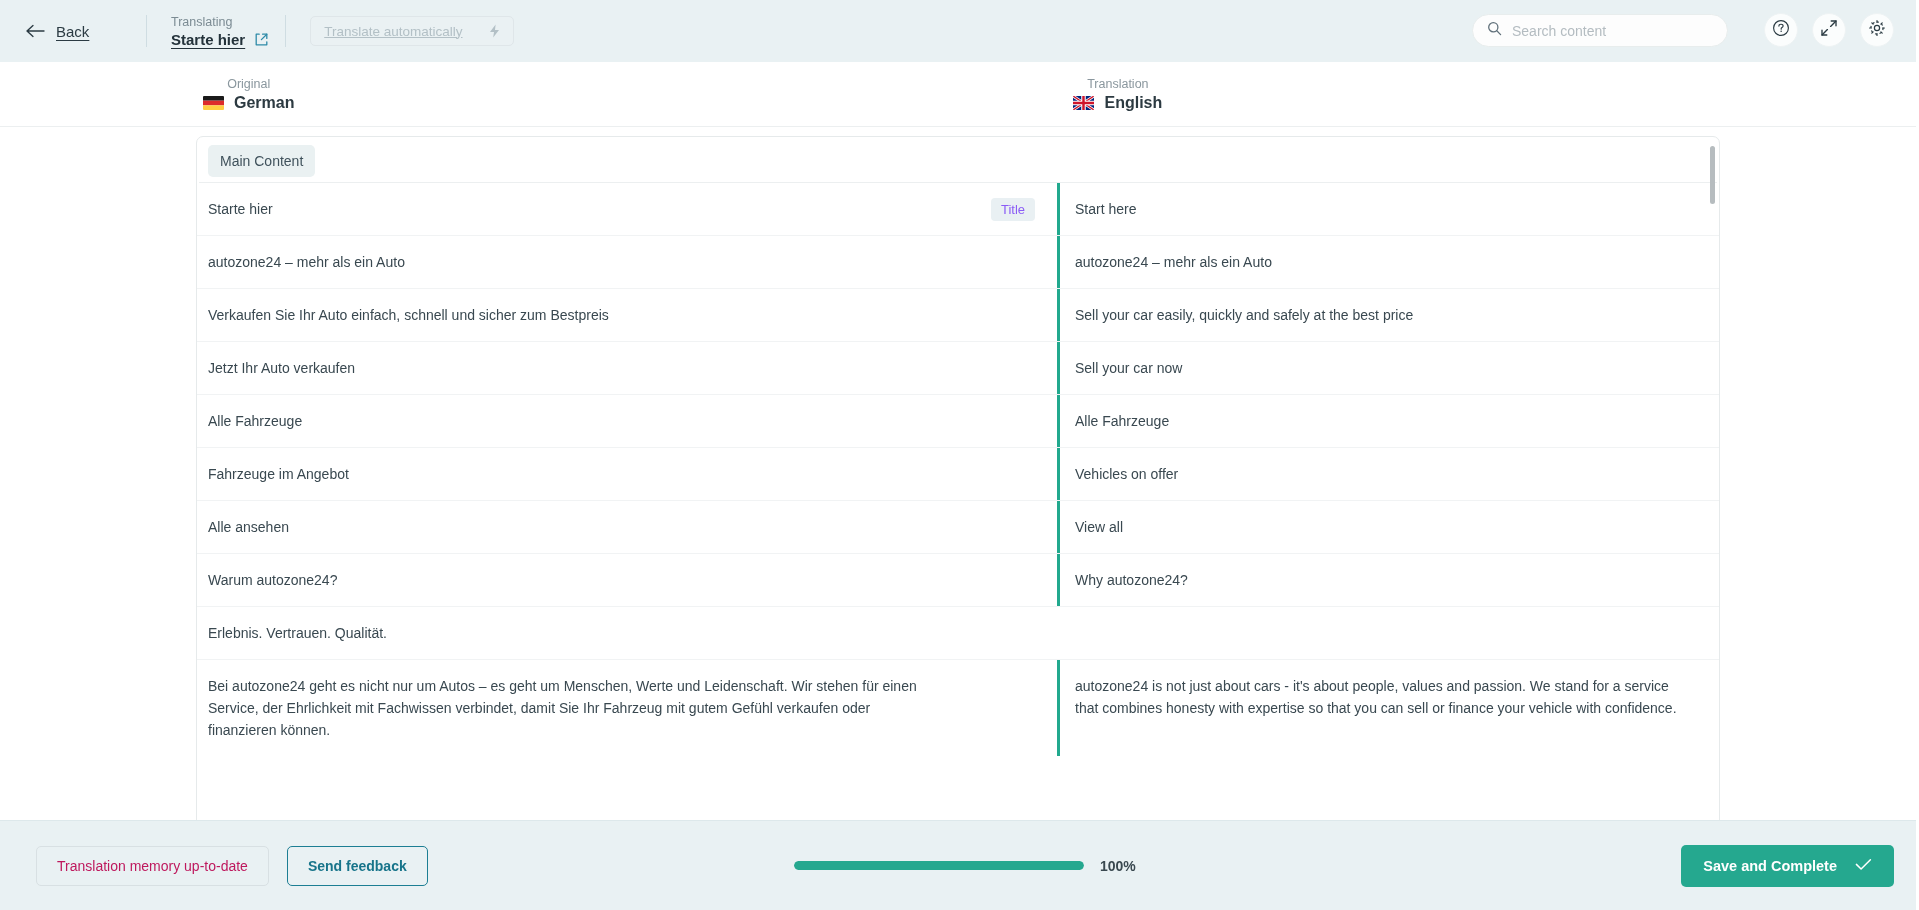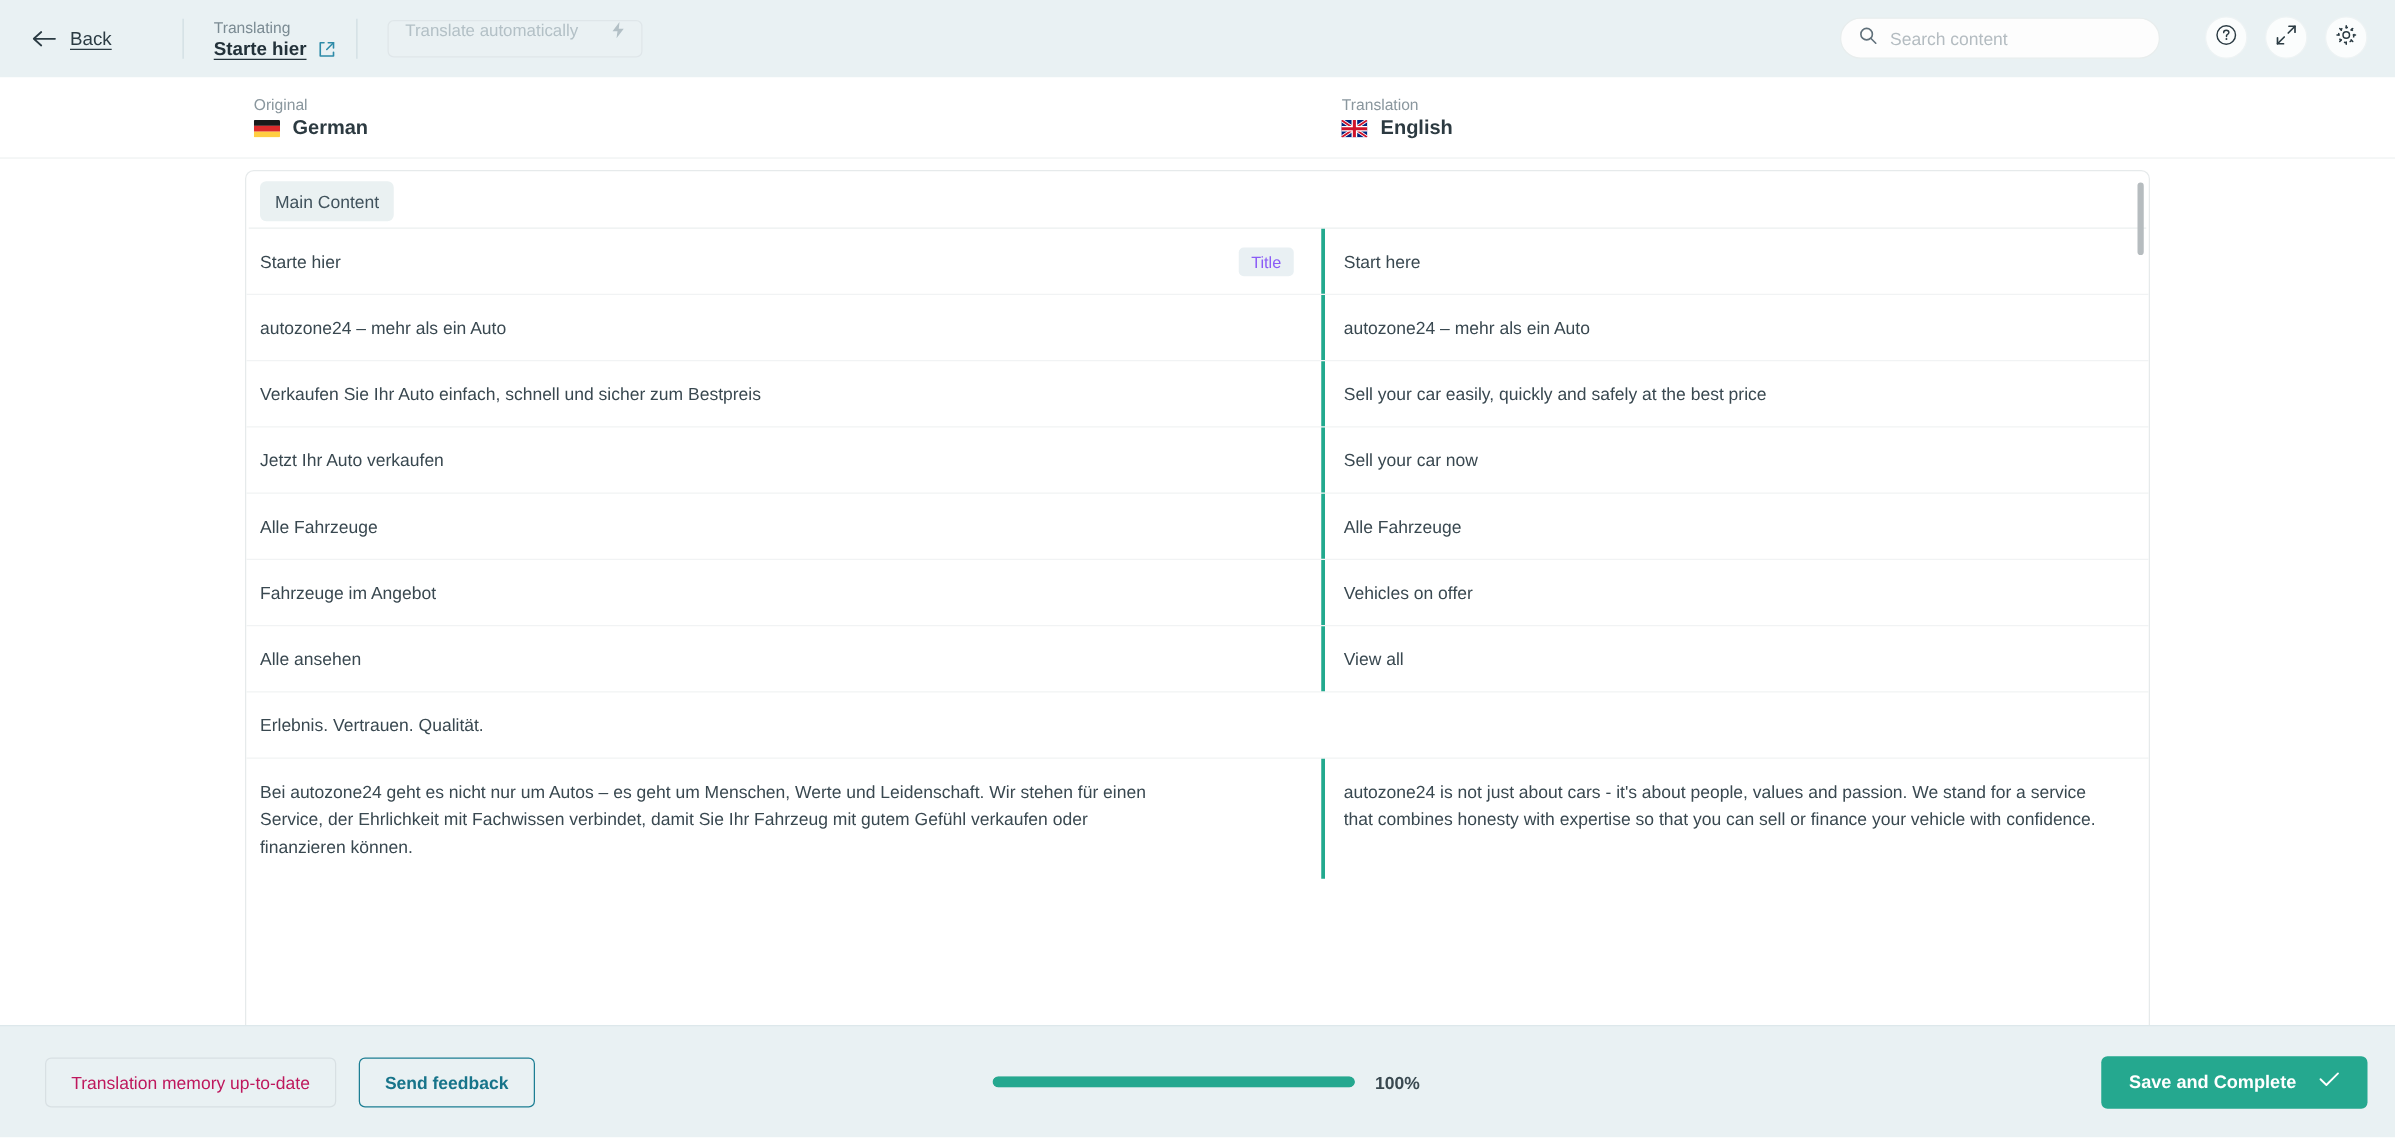--- a/index.html
+++ b/index.html
@@ -33,23 +33,24 @@
     font-size: 15px; font-weight: bold; color: #23323a;
     text-decoration: underline; text-underline-offset: 3px; cursor: pointer;
   }
   .ext-link-icon { width: 15px; height: 15px; display: block; }
 
   .auto-translate-btn {
     margin-left: 24px;
     height: 30px; padding: 0 13px;
     border: 1px solid #dfe6e9; border-radius: 5px;
     background: #eaf1f3;
-    display: flex; align-items: flex-start; gap: 26px;
+    display: flex; align-items: center; gap: 26px;
     color: #b3c0c6; font-size: 13.5px;
     cursor: default;
+    text-decoration: underline;
   }
   .bolt { width: 11px; height: 14px; }
 
   .search-wrap {
     position: absolute; left: 1472px; top: 14px;
     width: 256px; height: 33px;
     background: #fdfdfd; border: 1px solid #e8eded; border-radius: 17px;
     display: flex; align-items: center; padding: 0 14px; gap: 10px;
   }
   .search-input {
@@ -66,21 +67,21 @@
     display: flex; align-items: center; justify-content: center; cursor: pointer;
   }
 
   
   .langbar {
     height: 65px; flex: 0 0 65px;
     background: #ffffff;
     border-bottom: 1px solid #eceff0;
     display: flex; align-items: center; position: relative;
   }
-  .lang-col { display: flex; flex-direction: column; gap: 2px; }
+  .lang-col { display: flex; flex-direction: column; gap: 2px; text-align: center; }
   .lang-col.orig { margin-left: 203px; }
   .lang-col.trans { margin-left: 779px; }
   .lang-label { font-size: 12.5px; color: #8a979e; line-height: 16px; }
   .lang-name-row { display: flex; align-items: center; gap: 10px; }
   .lang-name { font-size: 16px; font-weight: bold; color: #2c3a41; }
   .flag { width: 21px; height: 14px; border-radius: 1px; overflow: hidden; display: block; flex: 0 0 21px; }
 
   .untranslated-box {
     position: absolute; right: 190px; top: 80px;
     height: 34px; border: 1px solid #cfe0e6; border-radius: 5px;
@@ -366,20 +367,25 @@
             <div class="cell-src">Fahrzeuge im Angebot</div>
             <div class="cell-tag"></div>
             <div class="cell-tgt">Vehicles on offer</div>
           </div>
           <div class="row">
             <div class="cell-src">Alle ansehen</div>
             <div class="cell-tag"></div>
             <div class="cell-tgt">View all</div>
           </div>
           <div class="row">
+            <div class="cell-src">Warum autozone24?</div>
+            <div class="cell-tag"></div>
+            <div class="cell-tgt">Why autozone24?</div>
+          </div>
+          <div class="row">
             <div class="cell-src">Erlebnis. Vertrauen. Qualität.</div>
             <div class="cell-tag"></div>
           </div>
           <div class="row">
             <div class="cell-src">Bei autozone24 geht es nicht nur um Autos – es geht um Menschen, Werte und Leidenschaft. Wir stehen für einen Service, der Ehrlichkeit mit Fachwissen verbindet, damit Sie Ihr Fahrzeug mit gutem Gefühl verkaufen oder finanzieren können.</div>
             <div class="cell-tag"></div>
             <div class="cell-tgt">autozone24 is not just about cars - it's about people, values and passion. We stand for a service that combines honesty with expertise so that you can sell or finance your vehicle with confidence.</div>
           </div>
         </div>
 

